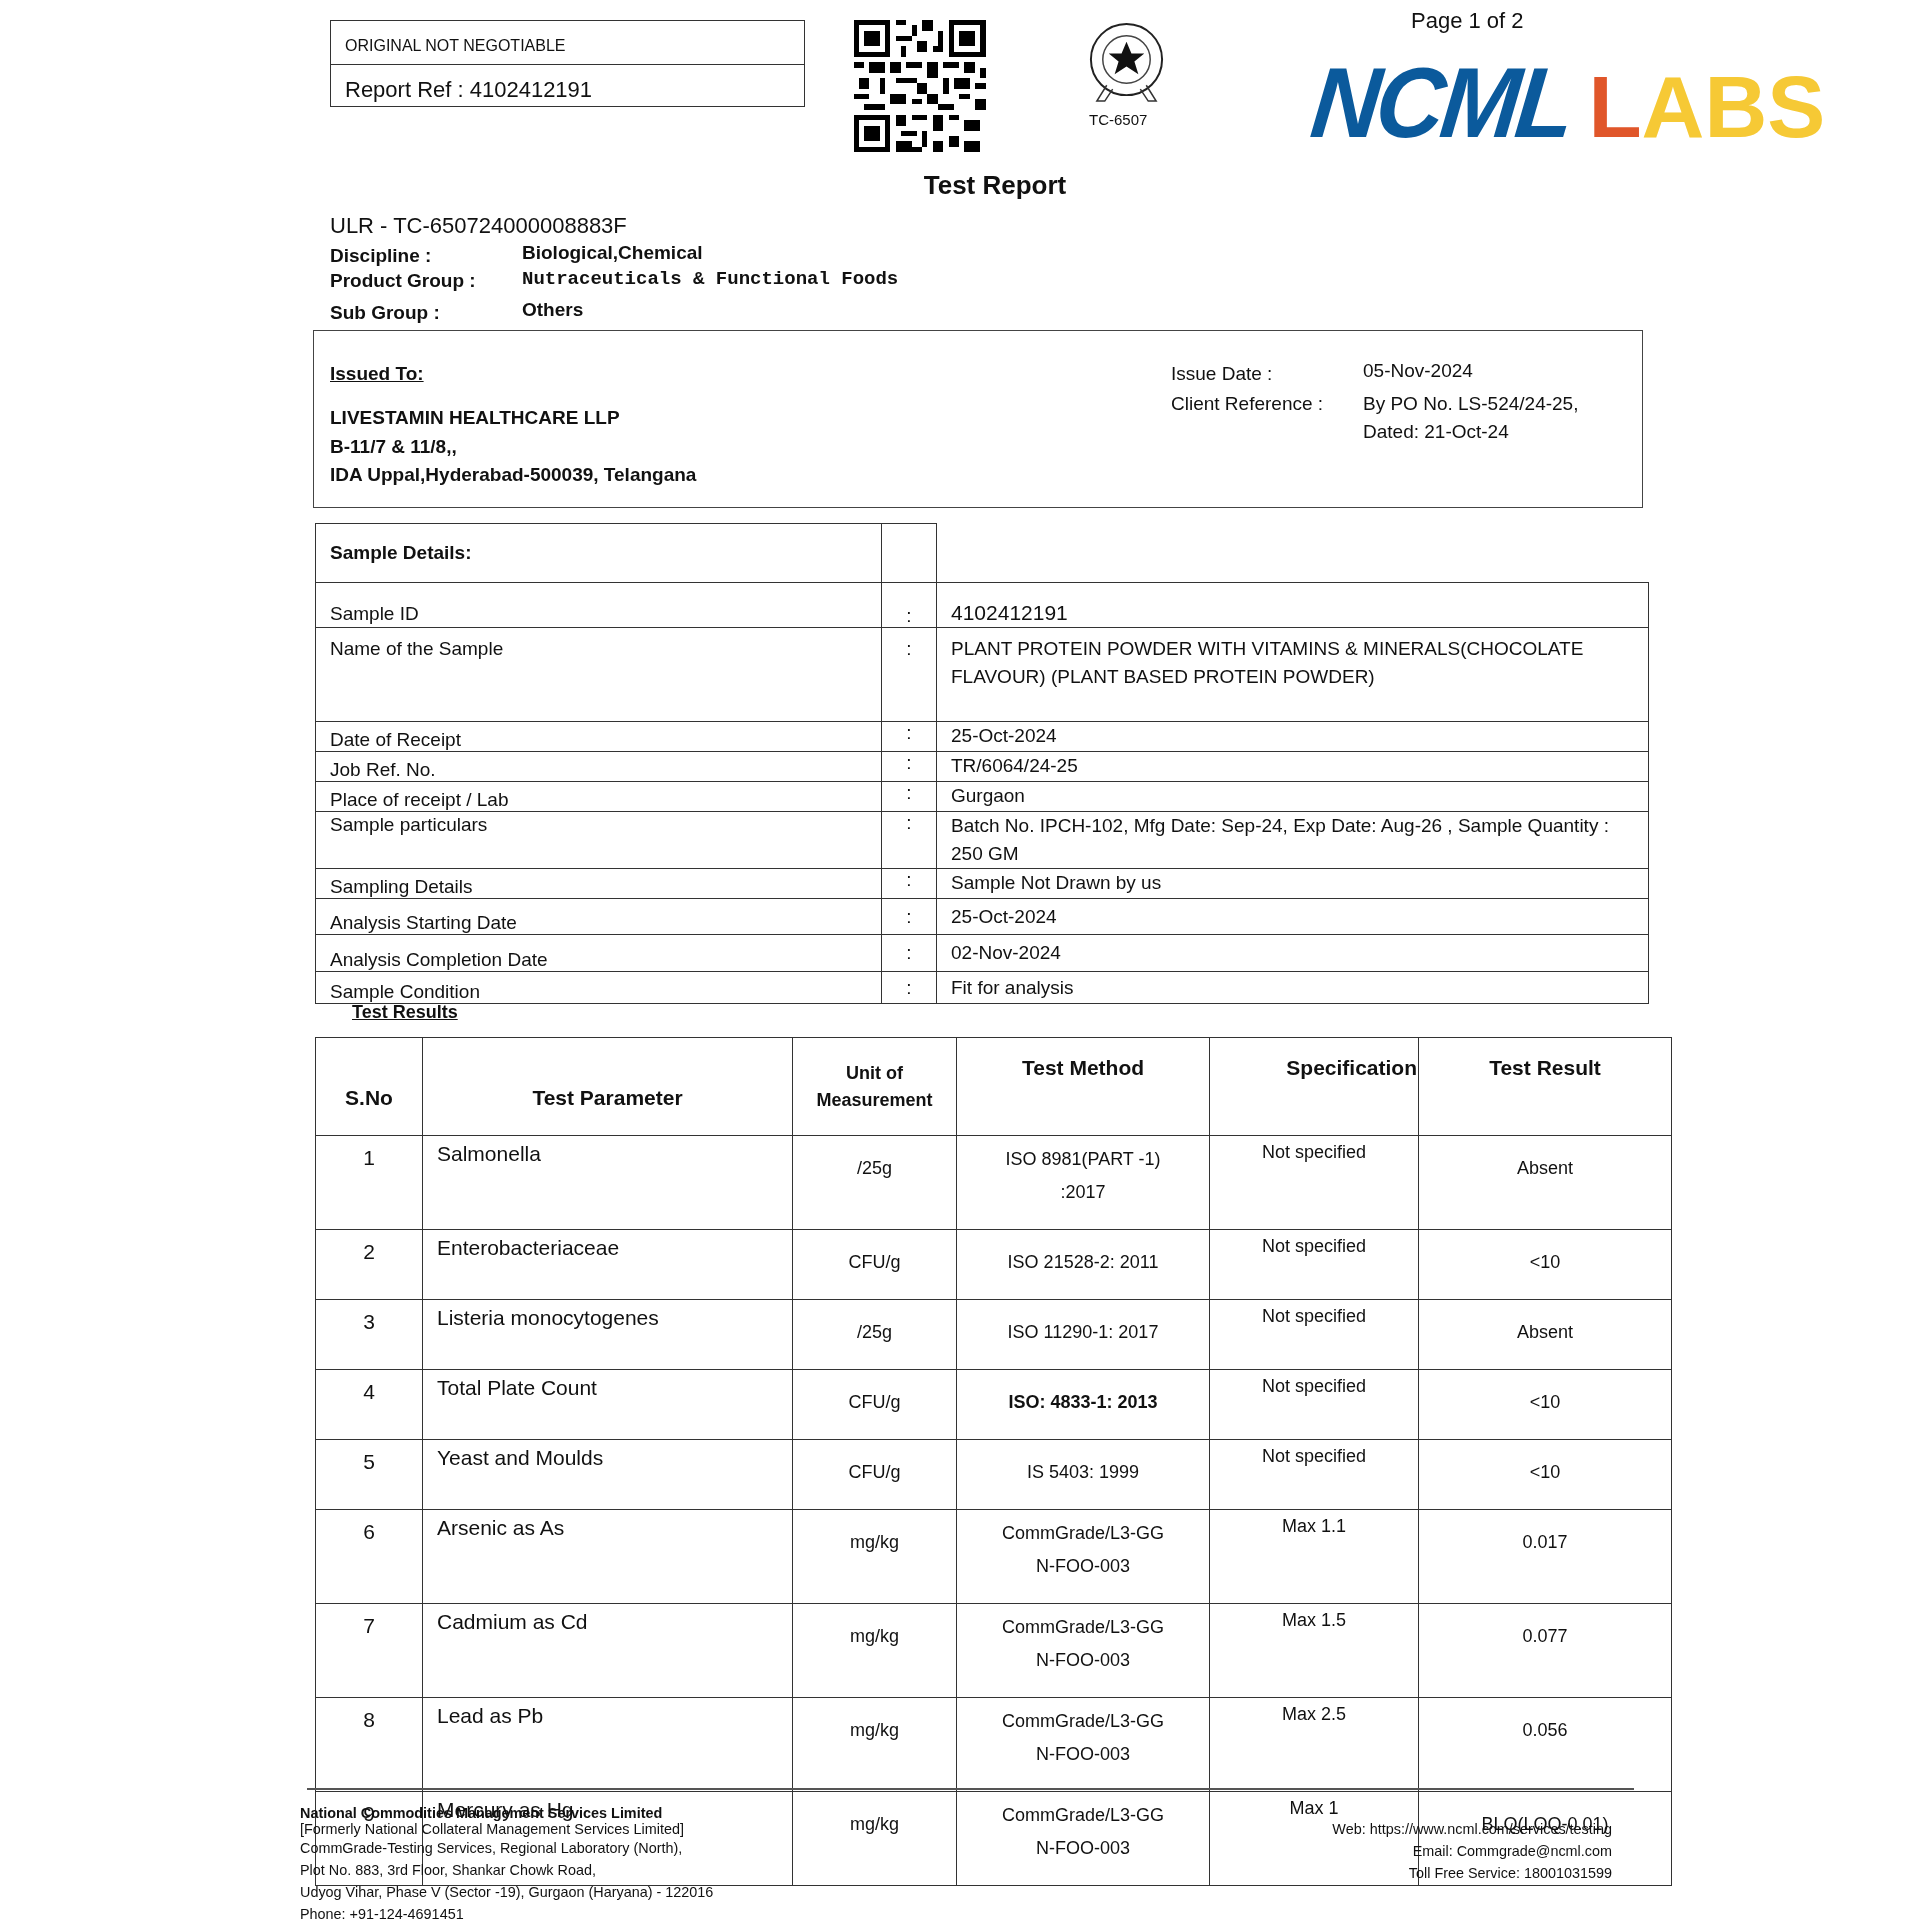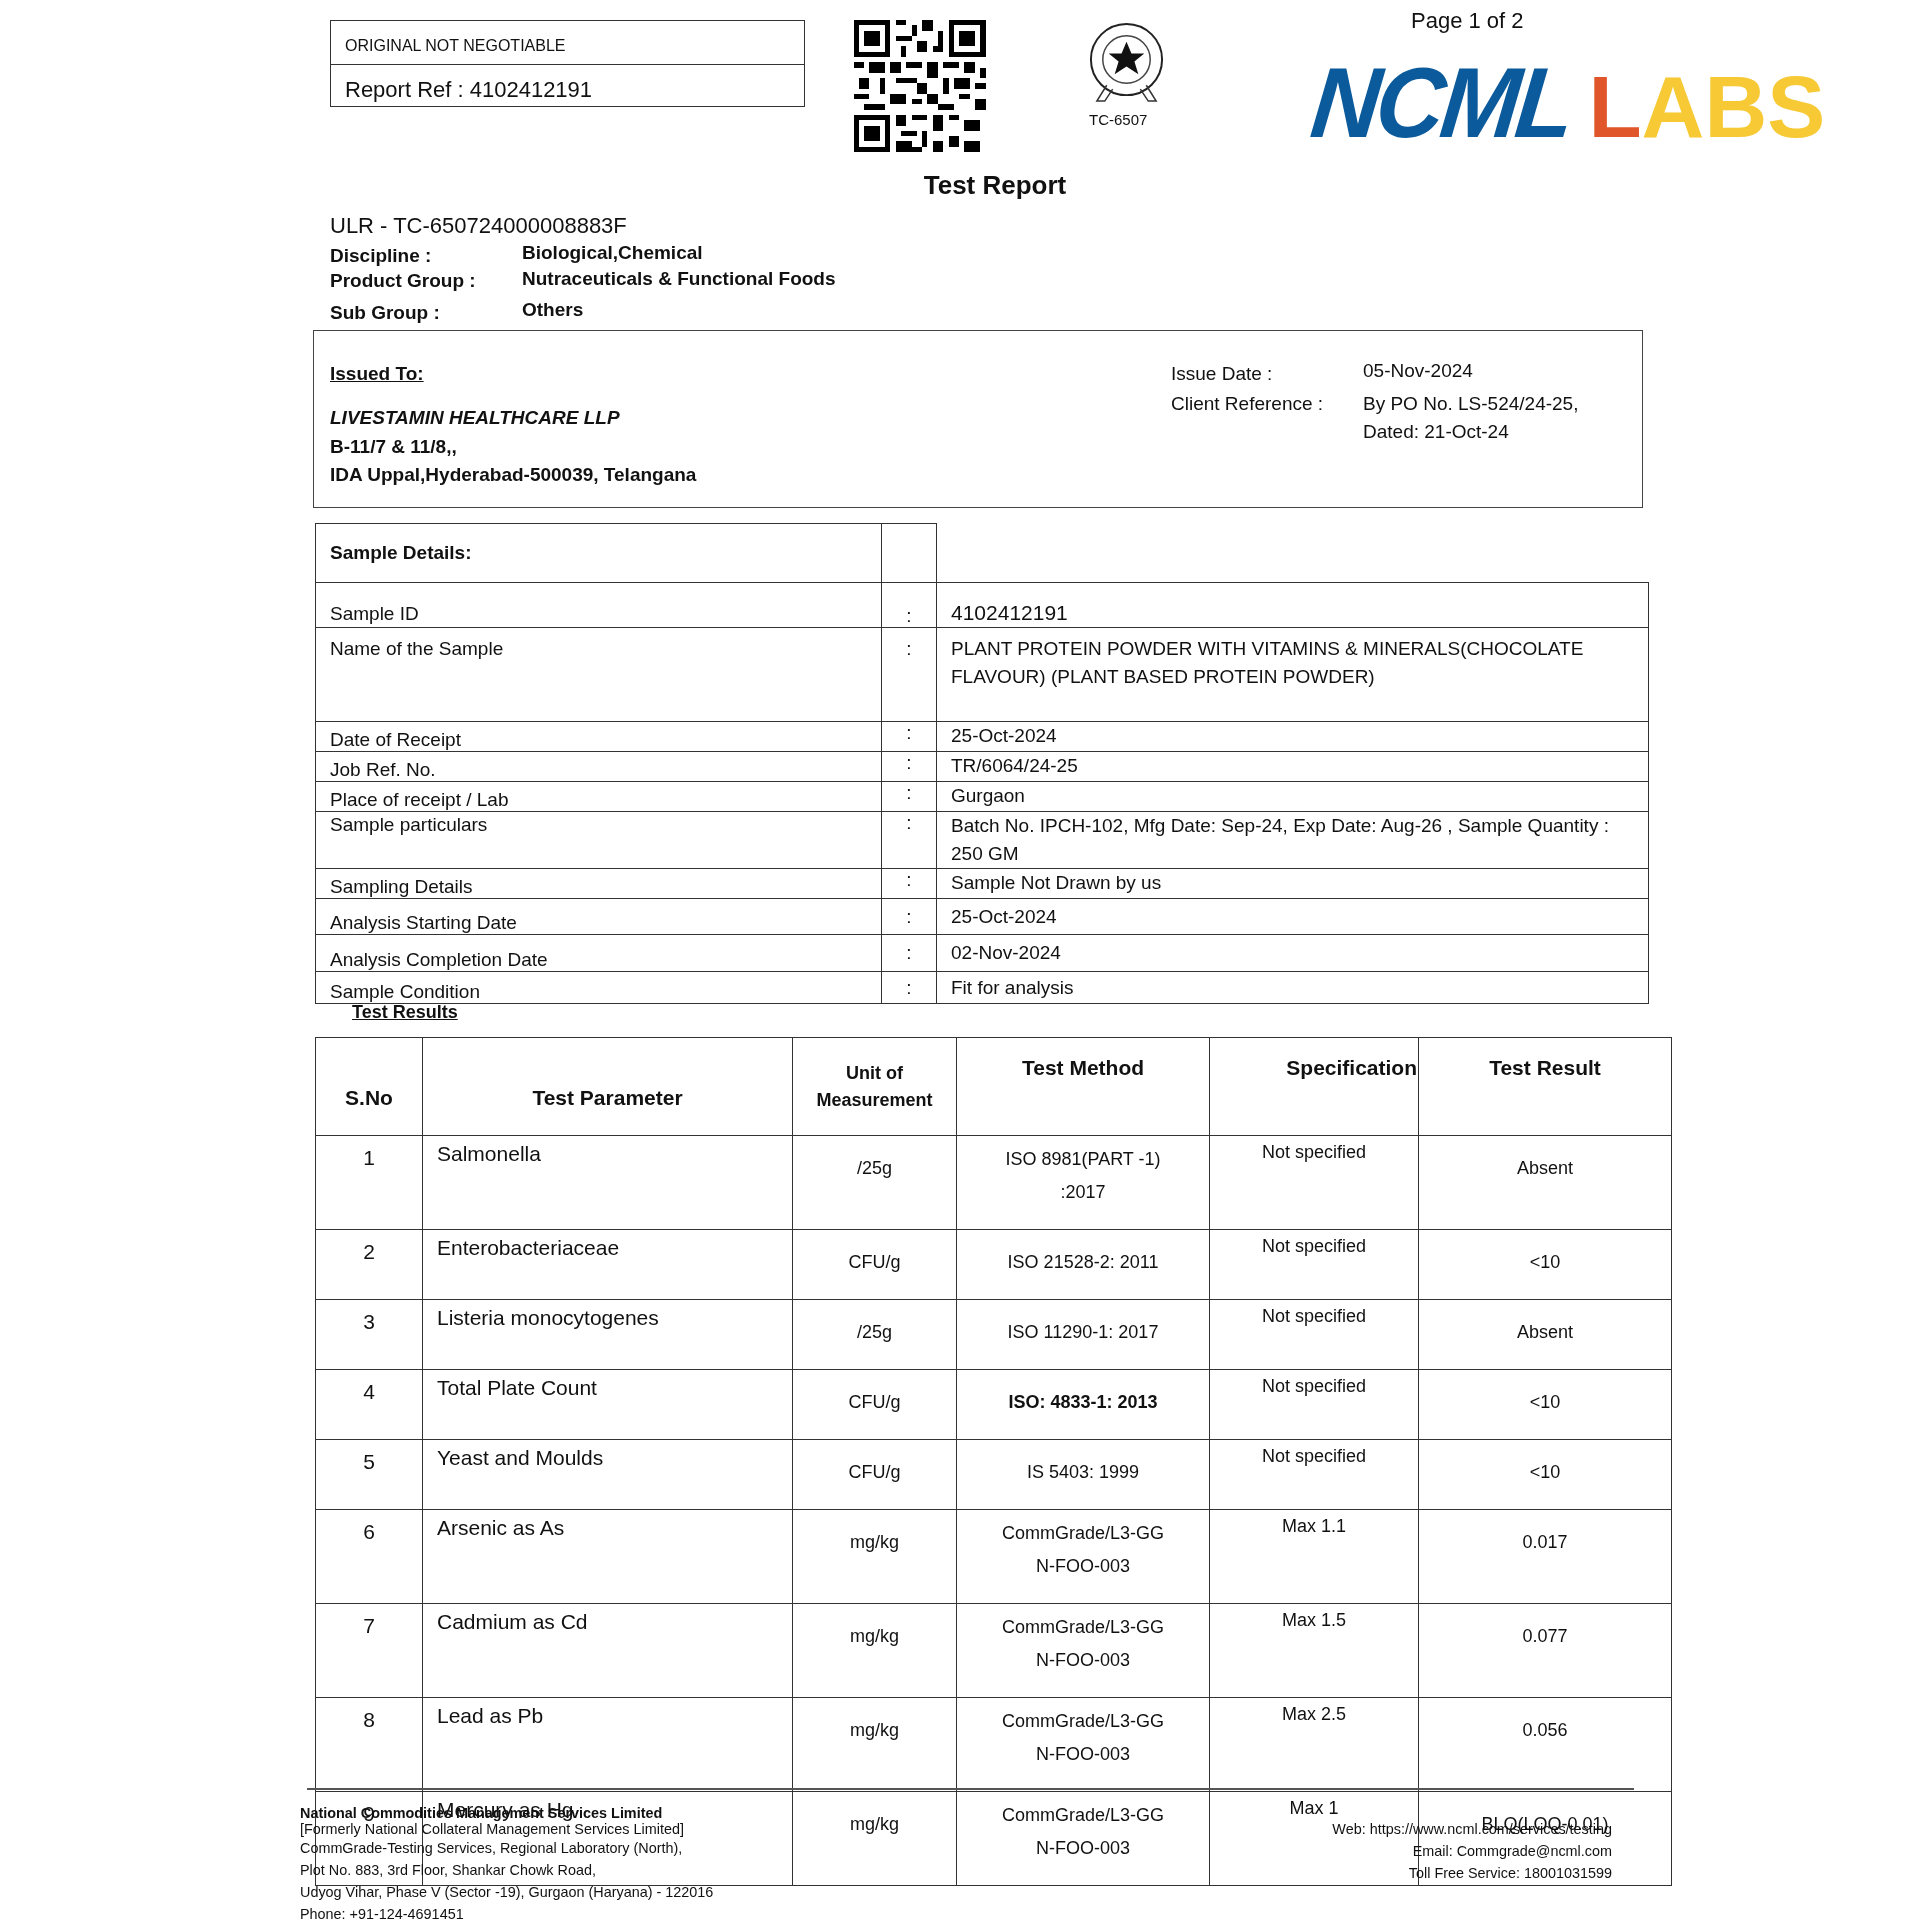--- a/index.html
+++ b/index.html
@@ -146,27 +146,27 @@
   <span class="ncml">NCML</span>
   <span class="labs"><span class="labs-l">L</span><span>ABS</span></span>
 </div>
 
 <div class="abs title" style="left:0;width:1990px;">Test Report</div>
 <div class="abs ulr">ULR - TC-650724000008883F</div>
 
 <div class="abs meta-label" style="top:245px;">Discipline :</div>
 <div class="abs meta-value" style="top:242px;">Biological,Chemical</div>
 <div class="abs meta-label" style="top:270px;">Product Group :</div>
-<div class="abs meta-value" style="top:268px;">Nutraceuticals &amp; Functional Foods</div>
+<div class="abs meta-value" style="top:268px;font-family:Liberation Mono, monospace;">Nutraceuticals &amp; Functional Foods</div>
 <div class="abs meta-label" style="top:302px;">Sub Group :</div>
 <div class="abs meta-value" style="top:299px;">Others</div>
 
 <div class="abs issued-box"></div>
 <div class="abs issued-to-label">Issued To:</div>
-<div class="abs addr" style="top:407px;font-style:italic;">LIVESTAMIN HEALTHCARE LLP</div>
+<div class="abs addr" style="top:407px;">LIVESTAMIN HEALTHCARE LLP</div>
 <div class="abs addr" style="top:436px;">B-11/7 &amp; 11/8,,</div>
 <div class="abs addr" style="top:464px;">IDA Uppal,Hyderabad-500039, Telangana</div>
 <div class="abs rmeta-label" style="top:363px;">Issue Date :</div>
 <div class="abs rmeta-value" style="top:360px;">05-Nov-2024</div>
 <div class="abs rmeta-label" style="top:393px;">Client Reference :</div>
 <div class="abs rmeta-value" style="top:393px;">By PO No. LS-524/24-25,</div>
 <div class="abs rmeta-value" style="top:421px;">Dated: 21-Oct-24</div>
 
 <table class="abs sd-table">
   <tbody>

